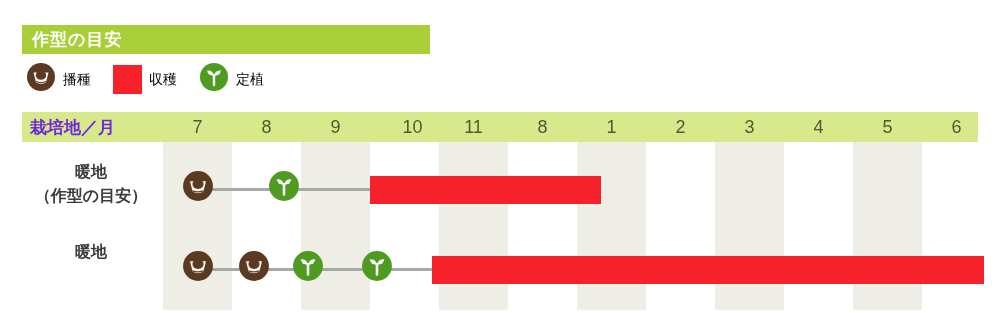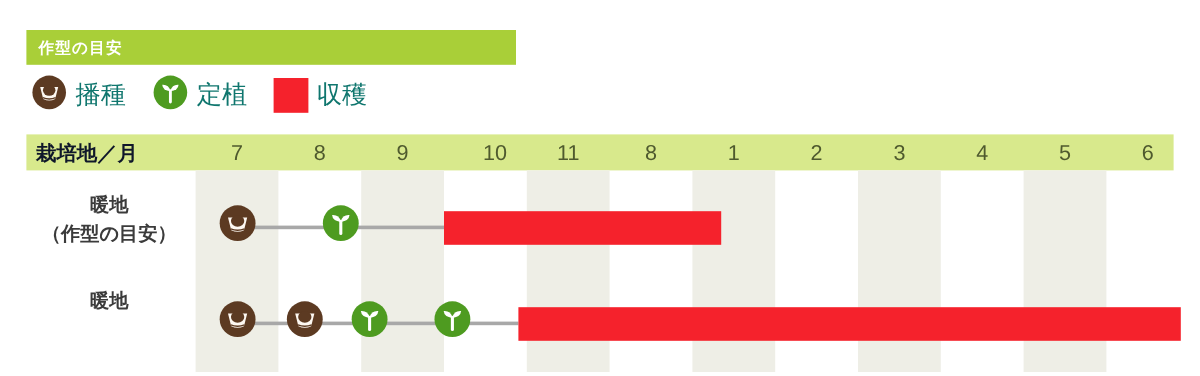--- a/index.html
+++ b/index.html
@@ -22,21 +22,21 @@
     left: 22px;
     top: 25px;
     width: 408px;
     height: 29px;
     background: #a9cf38;
   }
   #title-text {
     position: absolute;
     left: 32px;
     top: 29px;
-    font-size: 13px;
+    font-size: 17px;
     font-weight: bold;
     color: #ffffff;
     letter-spacing: 1px;
     line-height: 21px;
   }
 
   
   #legend {
     position: absolute;
     left: 26px;
@@ -44,22 +44,22 @@
     height: 38px;
     display: flex;
     align-items: center;
   }
   .legend-item {
     display: flex;
     align-items: center;
     margin-right: 22px;
   }
   .legend-label {
-    font-size: 21px;
-    color: #0f766e;
+    font-size: 14px;
+    color: #000000;
     margin-left: 7px;
     line-height: 21px;
     white-space: nowrap;
   }
   .swatch-red {
     width: 29px;
     height: 29px;
     background: #f5222c;
     display: block;
   }
@@ -78,21 +78,21 @@
     width: 956px;
     height: 30px;
     background: #d8e98c;
   }
   #row-head-label {
     position: absolute;
     left: 30px;
     top: 118px;
     font-size: 17px;
     font-weight: bold;
-    color: #0f172a;
+    color: #6d28d9;
     line-height: 19px;
     white-space: nowrap;
   }
   .month-cell {
     position: absolute;
     top: 117px;
     width: 69px;
     text-align: center;
     font-size: 18px;
     color: #4f5a2e;
@@ -164,34 +164,34 @@
         <circle cx="15" cy="15" r="14" fill="#5c3a22"></circle>
         <path d="M7.5 10.5 L22.5 10.5 L20 20.5 Q15 23 10 20.5 Z" fill="#fdf8f2"></path>
         <ellipse cx="15" cy="13.2" rx="5.2" ry="4.6" fill="#5c3a22"></ellipse>
         <path d="M9.6 19.4 Q15 21.6 20.4 19.4" fill="none" stroke="#5c3a22" stroke-width="1.1"></path>
       </svg>
     </span>
     <span class="legend-label">播種</span>
   </div>
 
   <div class="legend-item">
+    <span class="swatch-red"></span>
+    <span class="legend-label">収穫</span>
+  </div>
+
+  <div class="legend-item">
     <span class="icon-circle">
       <svg width="30" height="30" viewBox="0 0 30 30">
         <circle cx="15" cy="15" r="14" fill="#4e9b20"></circle>
         <path d="M15 13.5 L15 23" stroke="#ffffff" stroke-width="2.4" stroke-linecap="round"></path>
         <path d="M15 14 Q8.5 13.2 8.2 8.6 Q13.6 8.2 15 13.6 Z" fill="#ffffff"></path>
         <path d="M15 14 Q21.5 13.2 21.8 8.6 Q16.4 8.2 15 13.6 Z" fill="#ffffff"></path>
       </svg>
     </span>
     <span class="legend-label">定植</span>
-  </div>
-
-  <div class="legend-item">
-    <span class="swatch-red"></span>
-    <span class="legend-label">収穫</span>
   </div>
 
 </div>
 
 <div id="month-header"></div>
 <div id="row-head-label">栽培地／月</div>
 <div id="month-cells">
     <div class="month-cell" style="left: 163px;">7</div>
     <div class="month-cell" style="left: 232px;">8</div>
     <div class="month-cell" style="left: 301px;">9</div>

